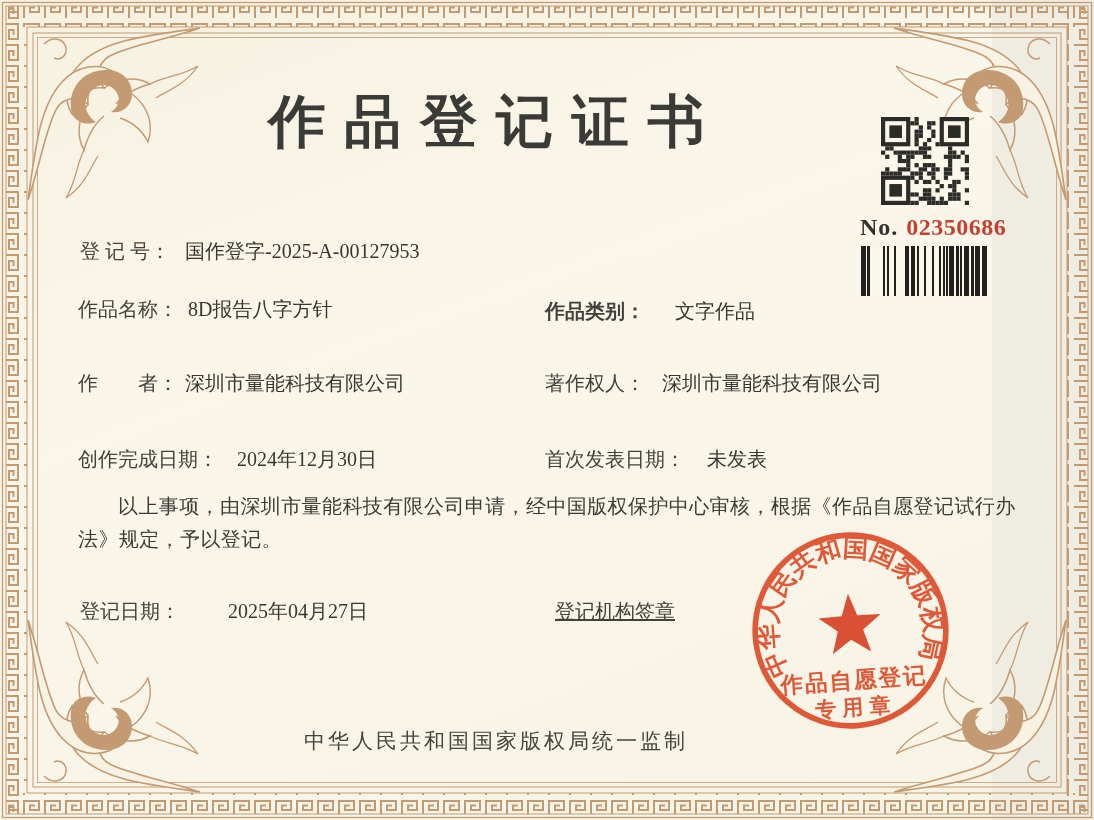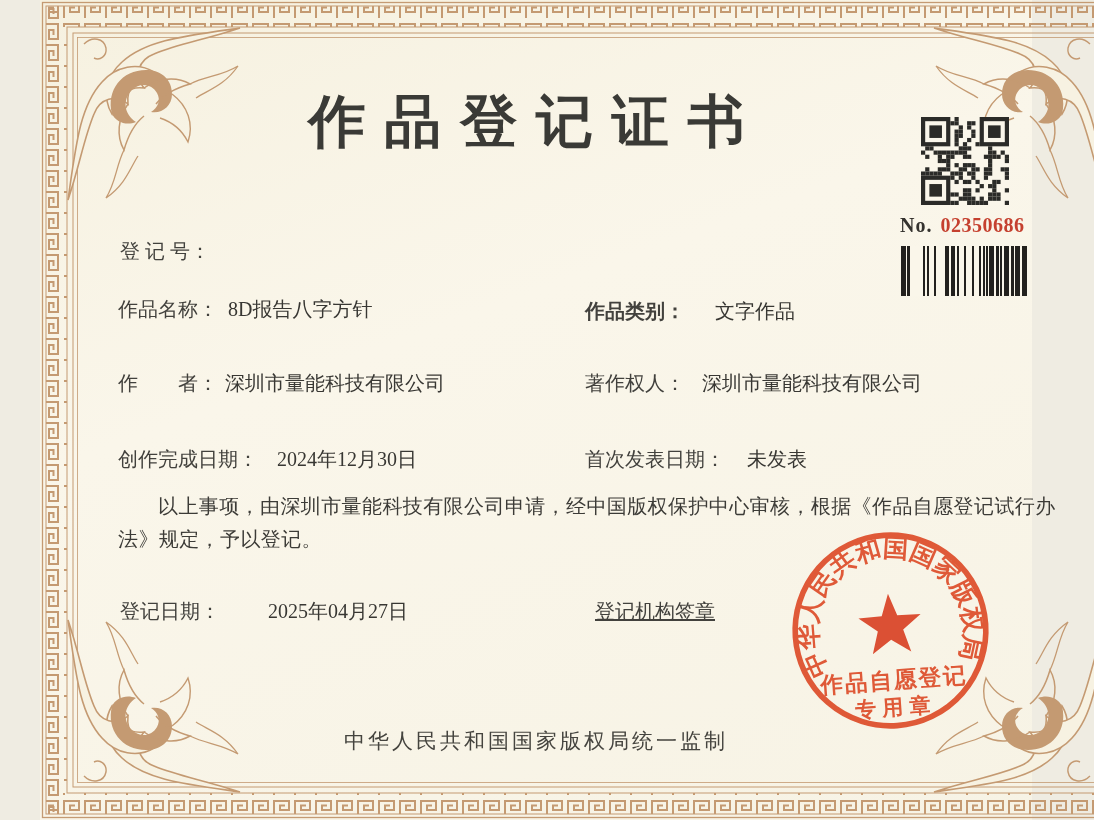--- a/index.html
+++ b/index.html
@@ -5,40 +5,39 @@
   html,body{margin:0;padding:0;}
   body{
     width:1094px;height:820px;overflow:hidden;
     font-family:"Liberation Serif","DejaVu Serif",serif;
     background:#efece2;
   }
   .cert{
     position:relative;width:992px;height:820px;
     background:linear-gradient(160deg,#f6f1e0 0%,#faf6ea 40%,#f7f3e5 100%);
     color:#3f3e3a;
-    margin-left:40px;
   }
   .abs{position:absolute;}
   .border-svg{left:0;top:0;pointer-events:none;}
   .title{
     left:0;top:84px;width:100%;text-align:center;
     font-size:57px;font-weight:900;letter-spacing:0.33em;color:#3a3a36;
   }
   .row-label,.row-value{font-size:20px;white-space:nowrap;}
   .row-label{color:#42413d;}
   .row-value{color:#383733;}
   .statement{
     left:78px;top:490px;width:938px;font-size:20px;line-height:33px;
     text-indent:2em;letter-spacing:0.4px;color:#3c3b37;
   }
   .footer{
     left:0;top:727px;width:100%;text-align:center;
     font-size:21px;letter-spacing:3px;color:#45443f;
   }
-  .serial{left:860px;top:214px;font-size:20px;font-weight:bold;letter-spacing:1px;white-space:nowrap;}
+  .serial{left:860px;top:214px;font-size:24px;font-weight:bold;letter-spacing:1px;white-space:nowrap;}
   .serial .no{color:#34322e;margin-right:8px;}
   .serial .num{color:#c5402f;filter:blur(0.4px);letter-spacing:0.5px;}
   .qr-wrap{left:881px;top:117px;width:88px;height:88px;filter:blur(0.35px);}
   .bc-wrap{left:858px;top:246px;width:132px;height:50px;filter:blur(0.3px);}
   .seal-wrap{left:748px;top:528px;width:205px;height:205px;mix-blend-mode:multiply;opacity:0.93;}
   .seal-wrap svg{transform:rotate(-4deg);}
 </style>
 </head>
 <body>
 
@@ -253,20 +252,21 @@
         <rect x="99" y="0" width="2" height="50" fill="#23211e"></rect>
         <rect x="103" y="0" width="5" height="50" fill="#23211e"></rect>
         <rect x="110" y="0" width="3" height="50" fill="#23211e"></rect>
         <rect x="114" y="0" width="5" height="50" fill="#23211e"></rect>
         <rect x="0" y="0" width="5" height="50" fill="#23211e"></rect>
         <rect x="121" y="0" width="5" height="50" fill="#23211e"></rect>
       </svg>
   </div>
 
   <span class="abs row-label" style="left:80px;top:238px;">登 记 号：</span>
+  <span class="abs row-value" style="left:185px;top:238px;">国作登字-2025-A-00127953</span>
 
   <span class="abs row-label" style="left:78px;top:296px;">作品名称：</span>
   <span class="abs row-value" style="left:188px;top:296px;">8D报告八字方针</span>
   <span class="abs row-label" style="left:545px;top:298px;font-weight:bold;">作品类别：</span>
   <span class="abs row-value" style="left:675px;top:298px;">文字作品</span>
 
   <span class="abs row-label" style="left:78px;top:370px;text-align:center;">作　　者：</span>
   <span class="abs row-value" style="left:185px;top:370px;">深圳市量能科技有限公司</span>
   <span class="abs row-label" style="left:545px;top:370px;">著作权人：</span>
   <span class="abs row-value" style="left:662px;top:370px;">深圳市量能科技有限公司</span>

